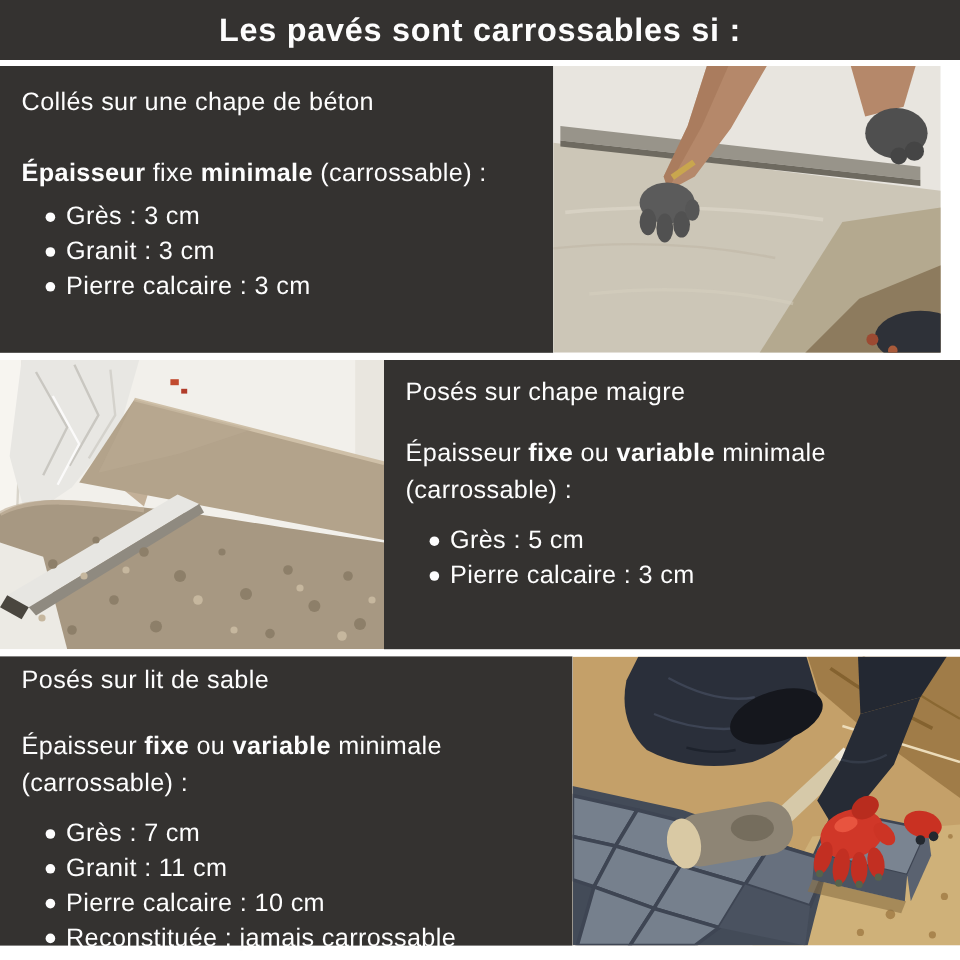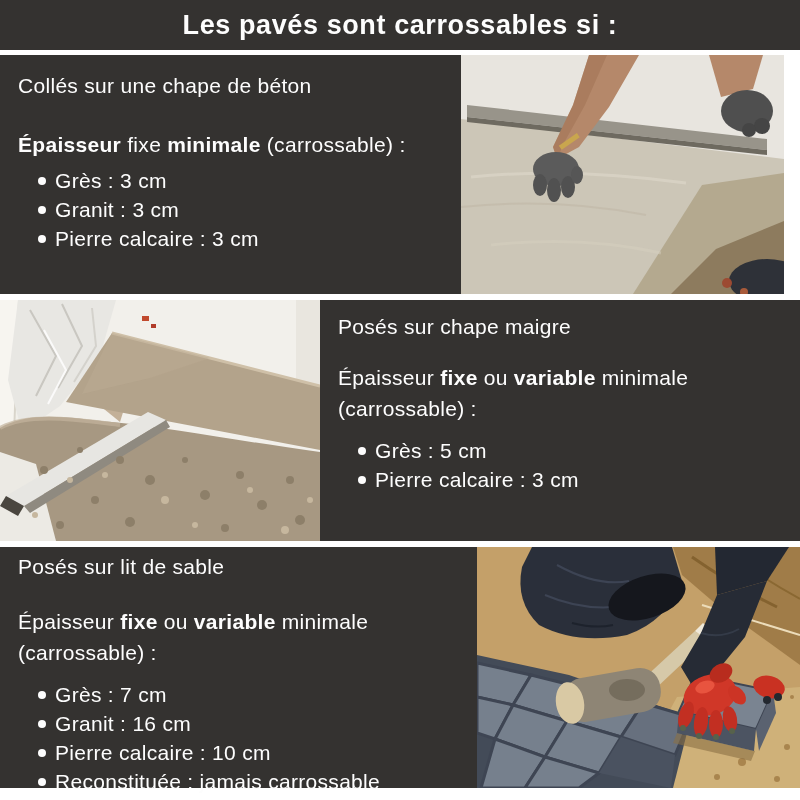--- a/index.html
+++ b/index.html
@@ -170,21 +170,21 @@
   </section>
 
   <div class="gap g3"></div>
 
   <section class="row row-3">
     <div class="panel panel-3">
       <p class="sec-title">Posés sur lit de sable</p>
       <p class="thick"><span>Épaisseur </span><span class="b">fixe</span><span> ou </span><span class="b">variable</span><span> minimale (carrossable) :</span></p>
       <ul class="bullets">
         <li>Grès : 7 cm</li>
-        <li>Granit : 16 cm</li>
+        <li>Granit : 11 cm</li>
         <li>Pierre calcaire : 10 cm</li>
         <li>Reconstituée : jamais carrossable</li>
       </ul>
     </div>
     <div class="photo photo-3">
       <svg viewBox="0 0 323 241" preserveAspectRatio="none">
         <rect width="323" height="241" fill="#c4a069"></rect>
         <polygon points="196,0 323,0 323,118 240,58 205,28" fill="#a07c48"></polygon>
         <path d="M215,10 Q255,38 300,60" stroke="#84622f" stroke-width="3" fill="none"></path>
         <path d="M242,0 Q280,28 323,52" stroke="#8a6832" stroke-width="2" fill="none"></path>

